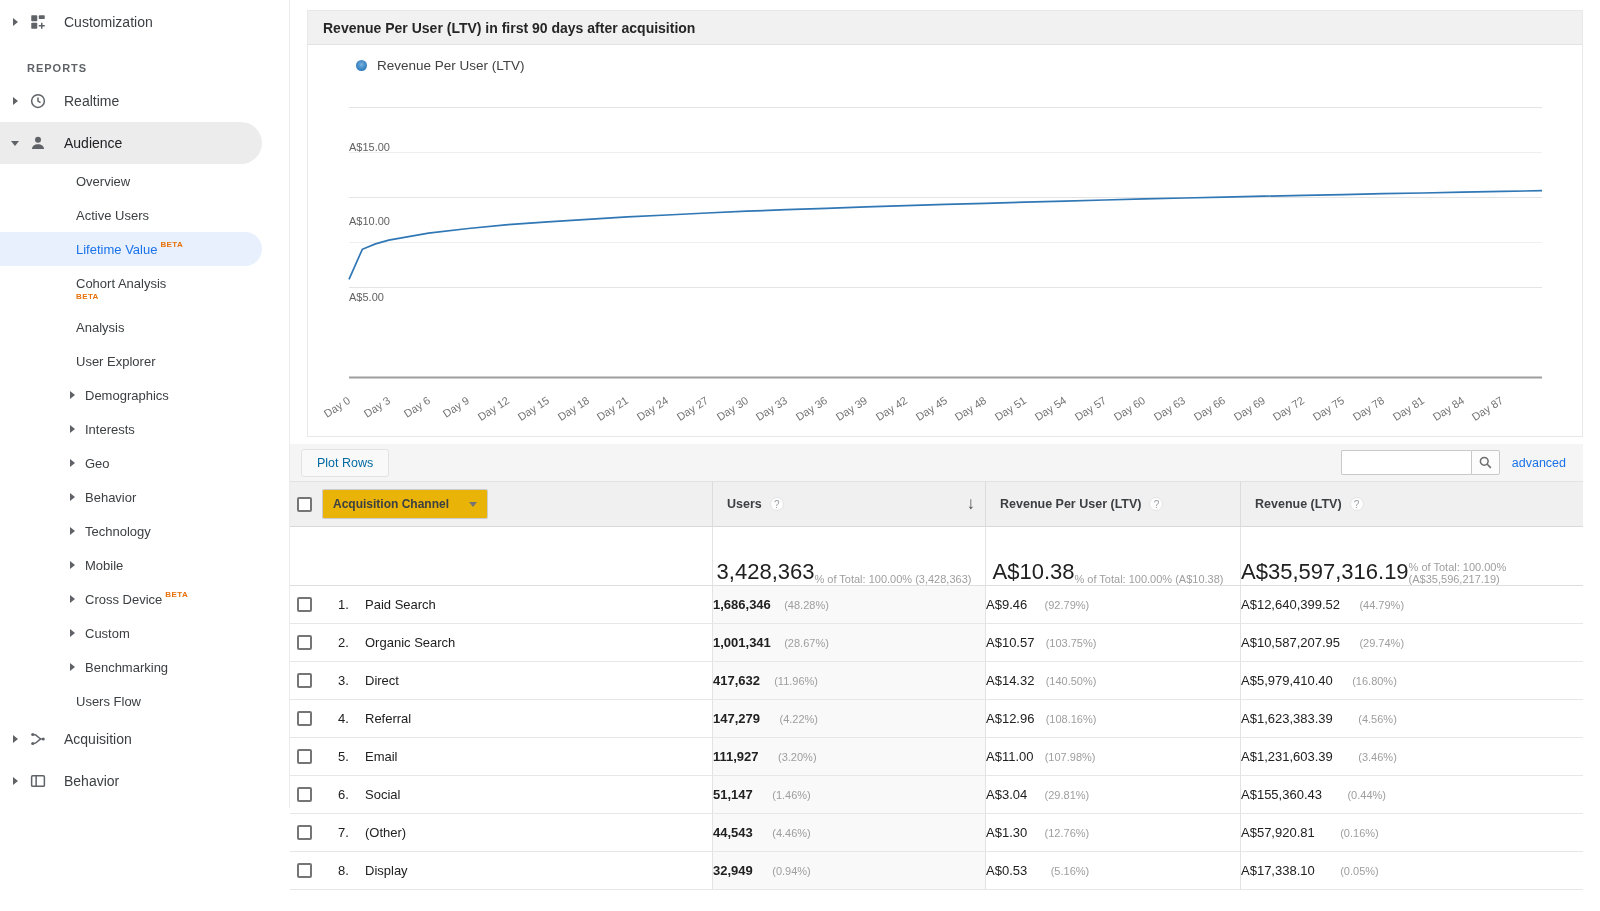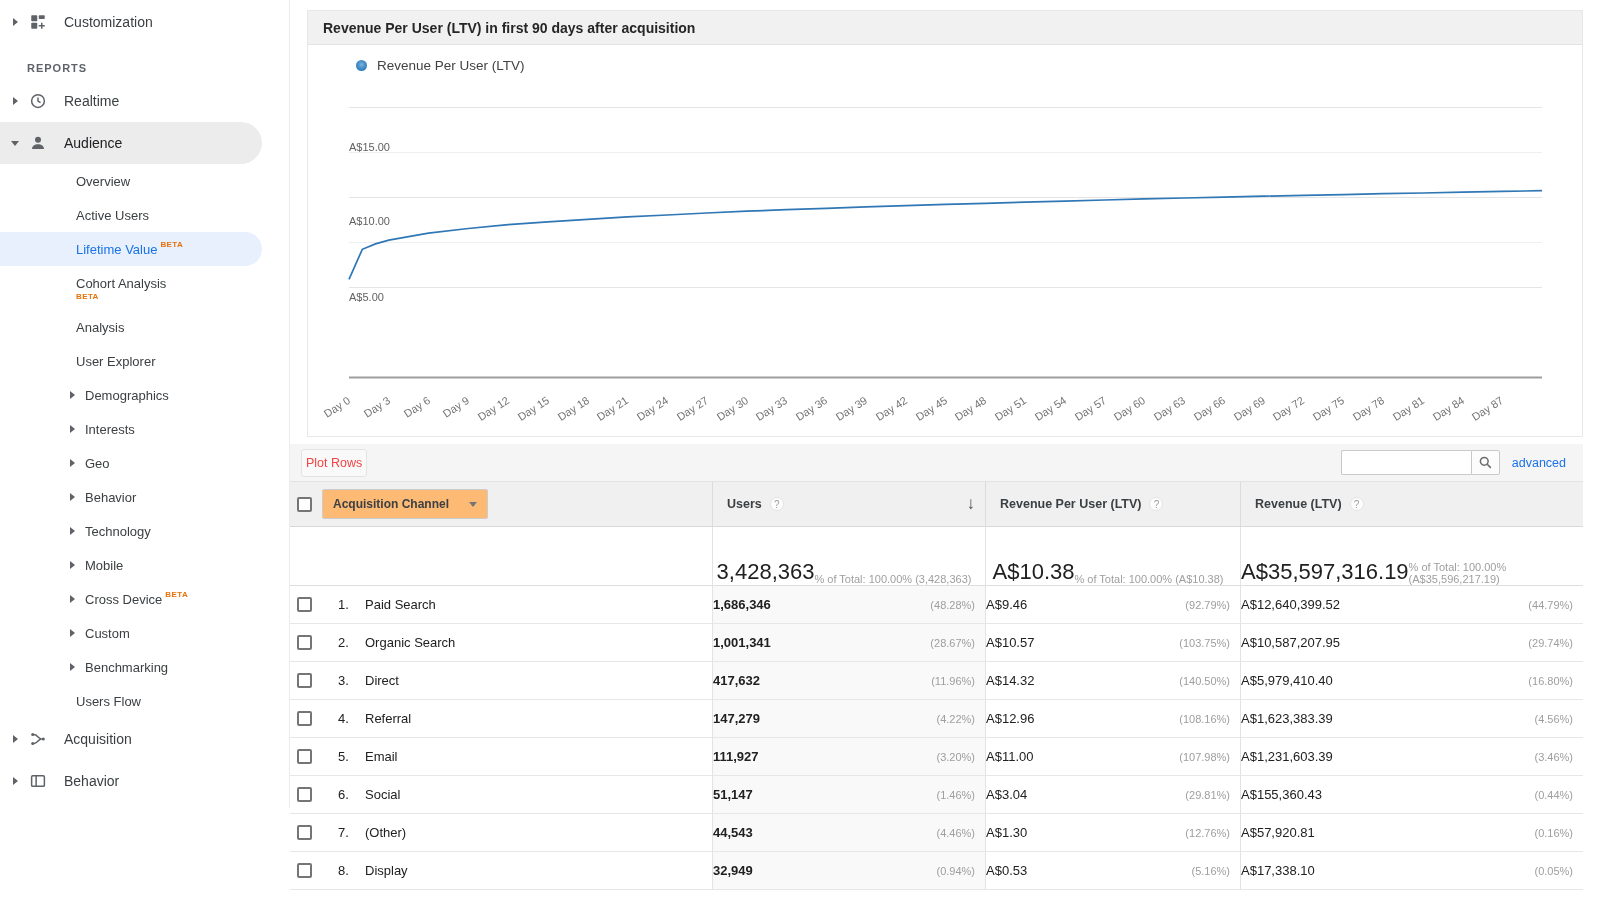--- a/index.html
+++ b/index.html
@@ -42,53 +42,53 @@
   .legend-dot{width:11px;height:11px;border-radius:50%;margin-right:10px;
     background:radial-gradient(circle at 50% 42%,#7db3e0 0%,#4a90c9 40%,#2e7bbd 75%)}
   .ytick{position:absolute;left:41px;font-size:11px;color:#616161;z-index:2}
   .xtick{position:absolute;font-size:11px;color:#757575;transform:translateX(-100%) rotate(-33deg);
     transform-origin:100% 50%;white-space:nowrap;z-index:2}
   .chart-svg{position:absolute;left:0;top:0}
 
   
   .toolbar{margin-top:7px;height:37px;background:#f5f5f5;display:flex;align-items:center;
     padding:0 17px 0 11px;width:1293px}
-  .plot-rows{padding:6px 4px;background:#f9f9f9;border:1px solid #e3e3e3;border-radius:3px;color:#ef4444;
+  .plot-rows{padding:6px 15px;background:#f9f9f9;border:1px solid #e3e3e3;border-radius:3px;color:#0369a1;
     font-size:12.5px;cursor:default}
   .toolbar-right{margin-left:auto;display:flex;align-items:center}
   .search-input{width:130px;height:25px;border:1px solid #c9c9c9;border-right:none;border-radius:2px 0 0 2px;
     padding:0 6px;font-size:12px;outline:none;background:#fff}
   .search-btn{width:29px;height:25px;border:1px solid #c9c9c9;border-radius:0 2px 2px 0;background:#fcfcfc;
     display:flex;align-items:center;justify-content:center;cursor:pointer}
   .advanced-link{margin-left:12px;font-size:12.5px;color:#1a73e8;cursor:pointer}
 
   
   .grid-row{display:grid;grid-template-columns:28px 394px 273px 255px 343px;width:1293px}
   .th{background:#f0f0f0;border-top:1px solid #e2e2e2;border-bottom:1px solid #d9d9d9;height:46px;
     display:flex;align-items:center}
   .th.metric{border-left:1px solid #dcdcdc;padding:0 10px 0 14px;font-size:12.5px;font-weight:700;color:#3c4043}
   .th.check{justify-content:center}
-  .dim-btn{margin-left:4px;display:inline-flex;align-items:center;background:#fdba74;border:1px solid #ccc;
+  .dim-btn{margin-left:4px;display:inline-flex;align-items:center;background:#eab308;border:1px solid #ccc;
     border-radius:2px;padding:7px 10px;font-size:12px;font-weight:700;color:#3c4043;cursor:pointer}
   .dim-btn .tri-d{margin-left:20px;border-top-color:#757575}
   .qmark{width:14px;height:14px;border-radius:50%;background:#fdfdfd;border:1px solid #e4e4e4;color:#9aa0a6;
     font-size:10px;display:inline-flex;align-items:center;justify-content:center;margin-left:8px;font-weight:400;cursor:pointer}
   .sort-arrow{margin-left:auto;font-size:17px;color:#4a4a4a;font-weight:700;cursor:pointer}
   .sum-cell{height:59px;border-bottom:1px solid #dedede;display:flex;flex-direction:row;justify-content:center;
     align-items:flex-end;padding-right:10px;background:#fff}
   .sum-cell.blank{align-items:flex-start}
   .sum-cell.sep{border-left:1px solid #e3e3e3}
   .sum-val{font-size:22px;color:#212121}
   .sum-pct{font-size:11px;color:#9e9e9e;margin-top:4px}
   .td{height:38px;border-bottom:1px solid #e7e7e7;display:flex;align-items:center;background:#fff}
   .td.sep{border-left:1px solid #e3e3e3}
   .td.check{justify-content:center}
   .td.dim{padding-left:20px;font-size:13px;color:#212121}
   .td.dim .rank{width:27px;color:#212121}
-  .td.metric{justify-content:space-between;padding-right:10px;font-size:13px;color:#212121}
+  .td.metric{justify-content:flex-start;padding-right:10px;font-size:13px;color:#212121}
   .td.metric .pct{color:#9e9e9e;font-size:11px;text-align:right}
   .td.users-col{background:#f9f9f9}
   .td .val.bold{font-weight:700}
   .pct.w1{width:58px}.pct.w2{width:62px}.pct.w3{width:64px}
   input[type=checkbox]{appearance:none;-webkit-appearance:none;width:15px;height:15px;border:2px solid #757575;
     border-radius:2px;background:#fff;cursor:pointer}
 </style>
 </head>
 <body>
 

